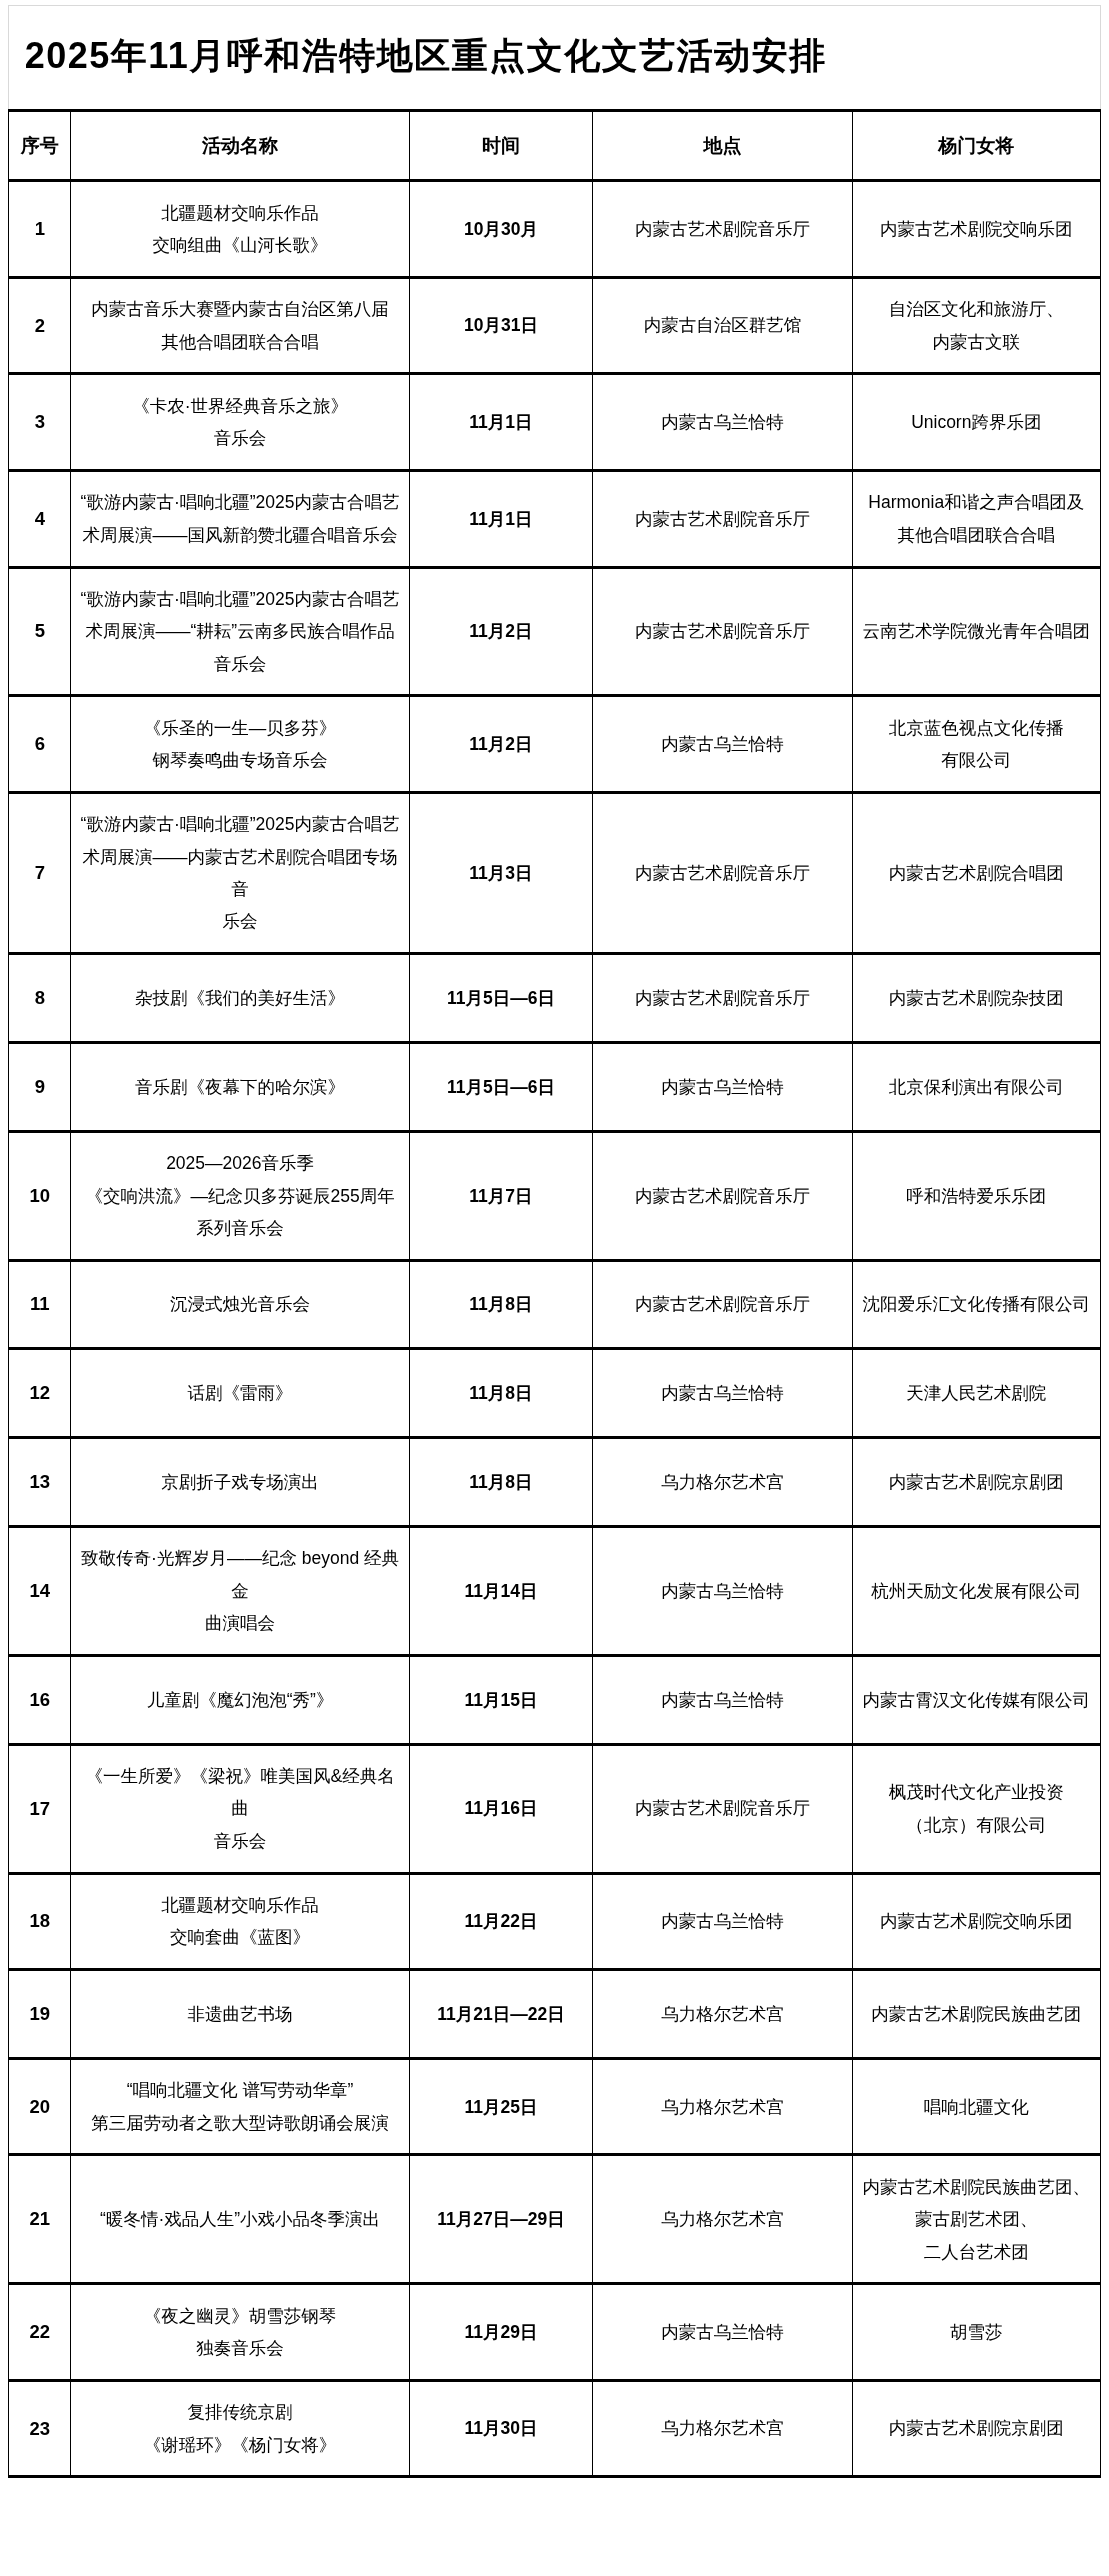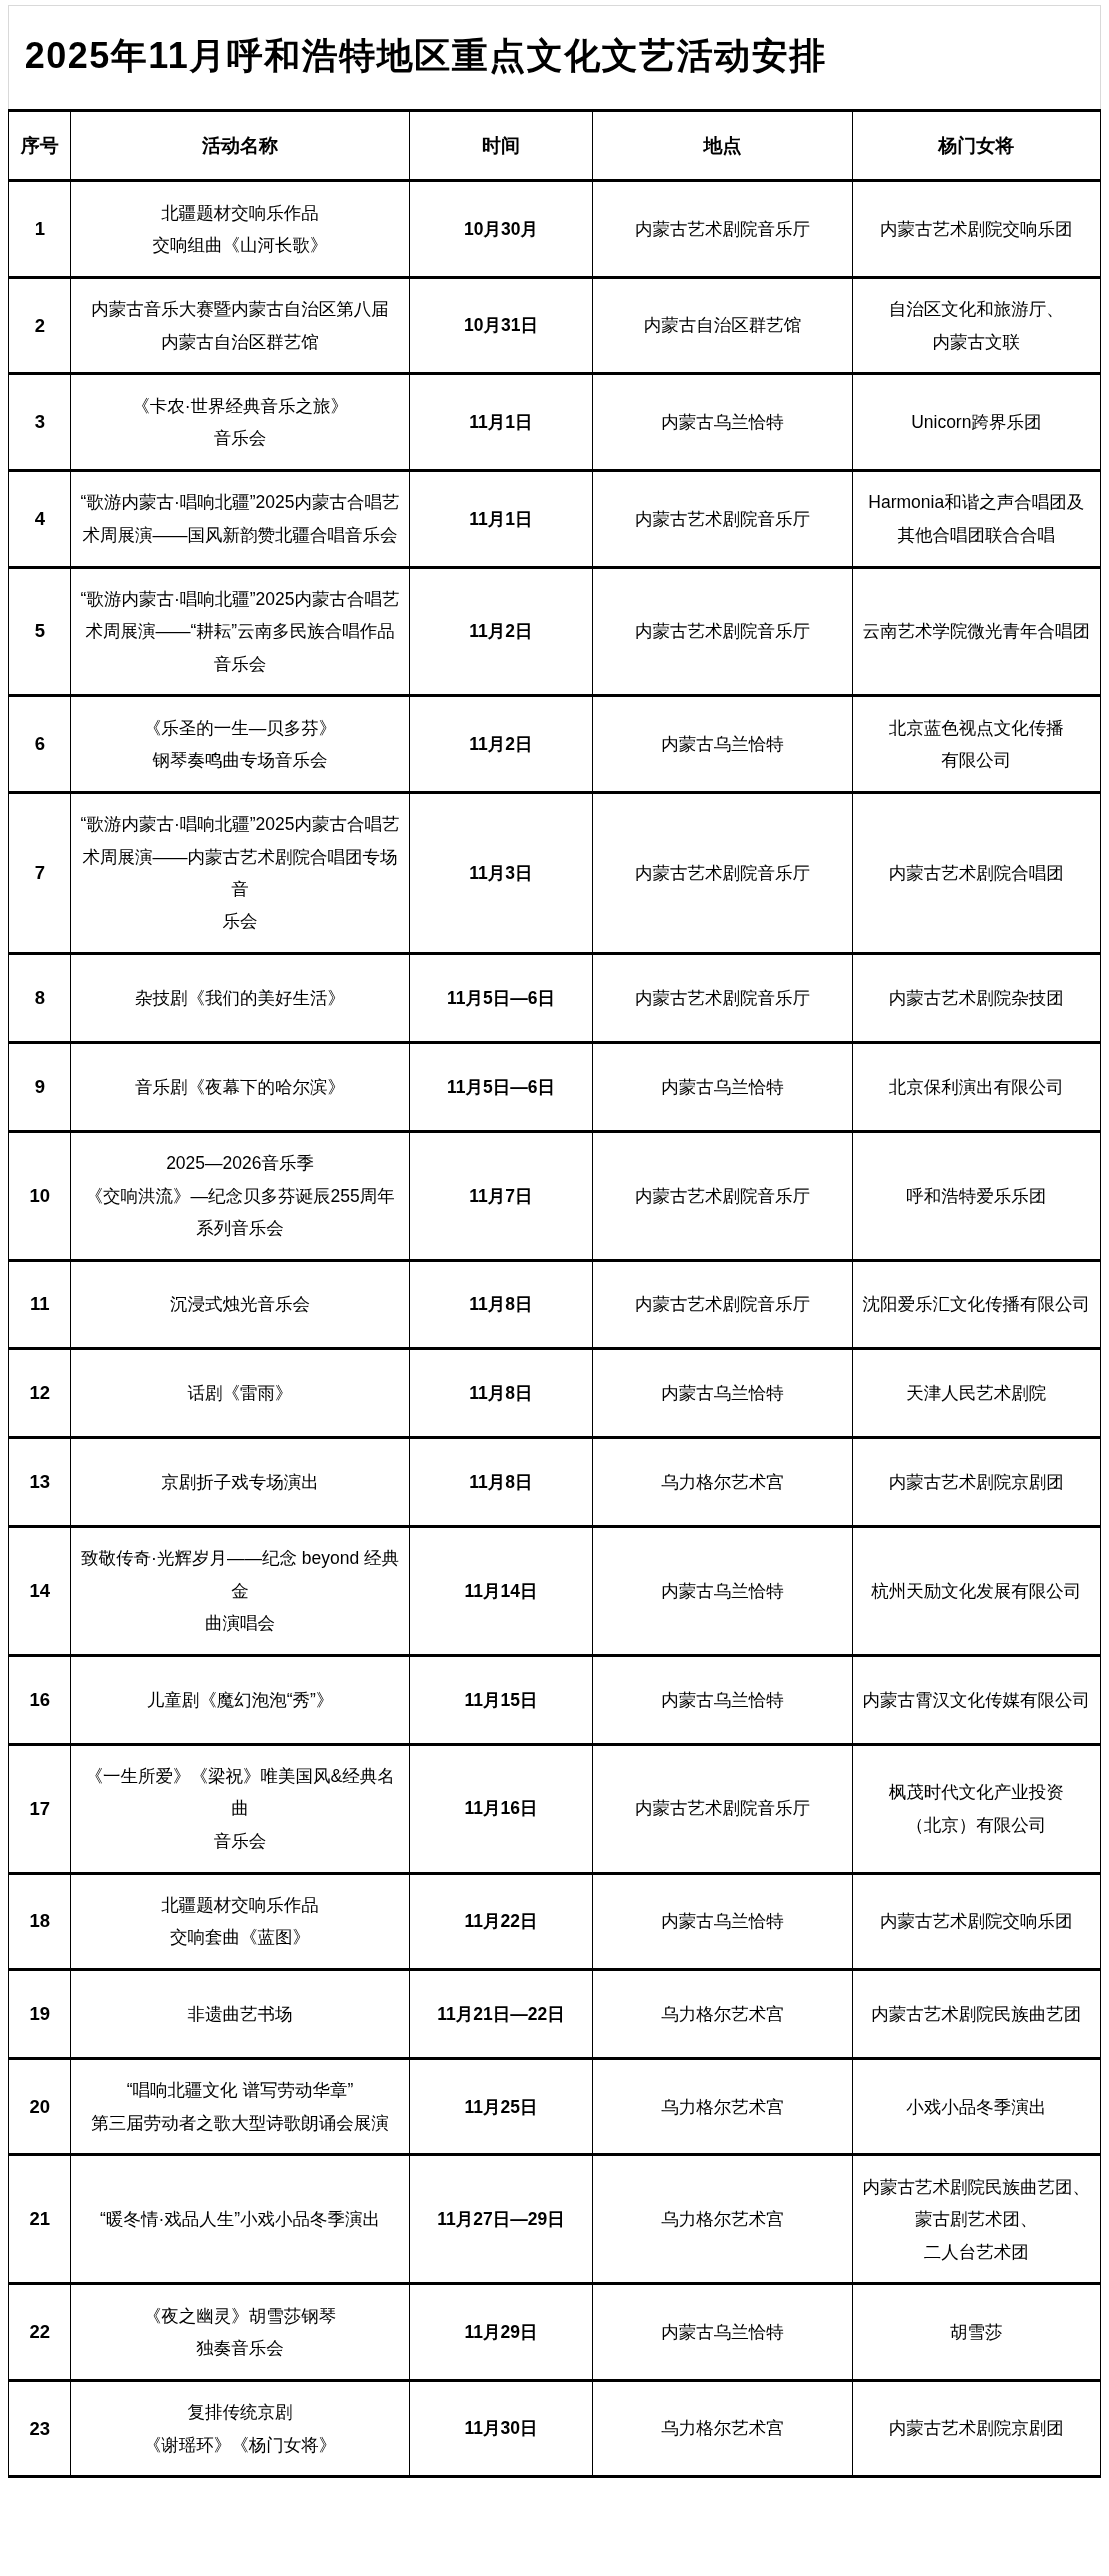--- a/index.html
+++ b/index.html
@@ -100,21 +100,21 @@
           <td class="cell-no">1</td>
           <td class="cell-name">北疆题材交响乐作品
 交响组曲《山河长歌》</td>
           <td class="cell-time">10月30月</td>
           <td class="cell-place">内蒙古艺术剧院音乐厅</td>
           <td class="cell-org">内蒙古艺术剧院交响乐团</td>
         </tr>
         <tr>
           <td class="cell-no">2</td>
           <td class="cell-name">内蒙古音乐大赛暨内蒙古自治区第八届
-内蒙古自治区群艺馆</td>
+其他合唱团联合合唱</td>
           <td class="cell-time">10月31日</td>
           <td class="cell-place">内蒙古自治区群艺馆</td>
           <td class="cell-org">自治区文化和旅游厅、
 内蒙古文联</td>
         </tr>
         <tr>
           <td class="cell-no">3</td>
           <td class="cell-name">《卡农·世界经典音乐之旅》
 音乐会</td>
           <td class="cell-time">11月1日</td>
@@ -235,21 +235,21 @@
           <td class="cell-time">11月21日—22日</td>
           <td class="cell-place">乌力格尔艺术宫</td>
           <td class="cell-org">内蒙古艺术剧院民族曲艺团</td>
         </tr>
         <tr>
           <td class="cell-no">20</td>
           <td class="cell-name">“唱响北疆文化 谱写劳动华章”
 第三届劳动者之歌大型诗歌朗诵会展演</td>
           <td class="cell-time">11月25日</td>
           <td class="cell-place">乌力格尔艺术宫</td>
-          <td class="cell-org">小戏小品冬季演出</td>
+          <td class="cell-org">唱响北疆文化</td>
         </tr>
         <tr>
           <td class="cell-no">21</td>
           <td class="cell-name">“暖冬情·戏品人生”小戏小品冬季演出</td>
           <td class="cell-time">11月27日—29日</td>
           <td class="cell-place">乌力格尔艺术宫</td>
           <td class="cell-org">内蒙古艺术剧院民族曲艺团、
 蒙古剧艺术团、
 二人台艺术团</td>
         </tr>

